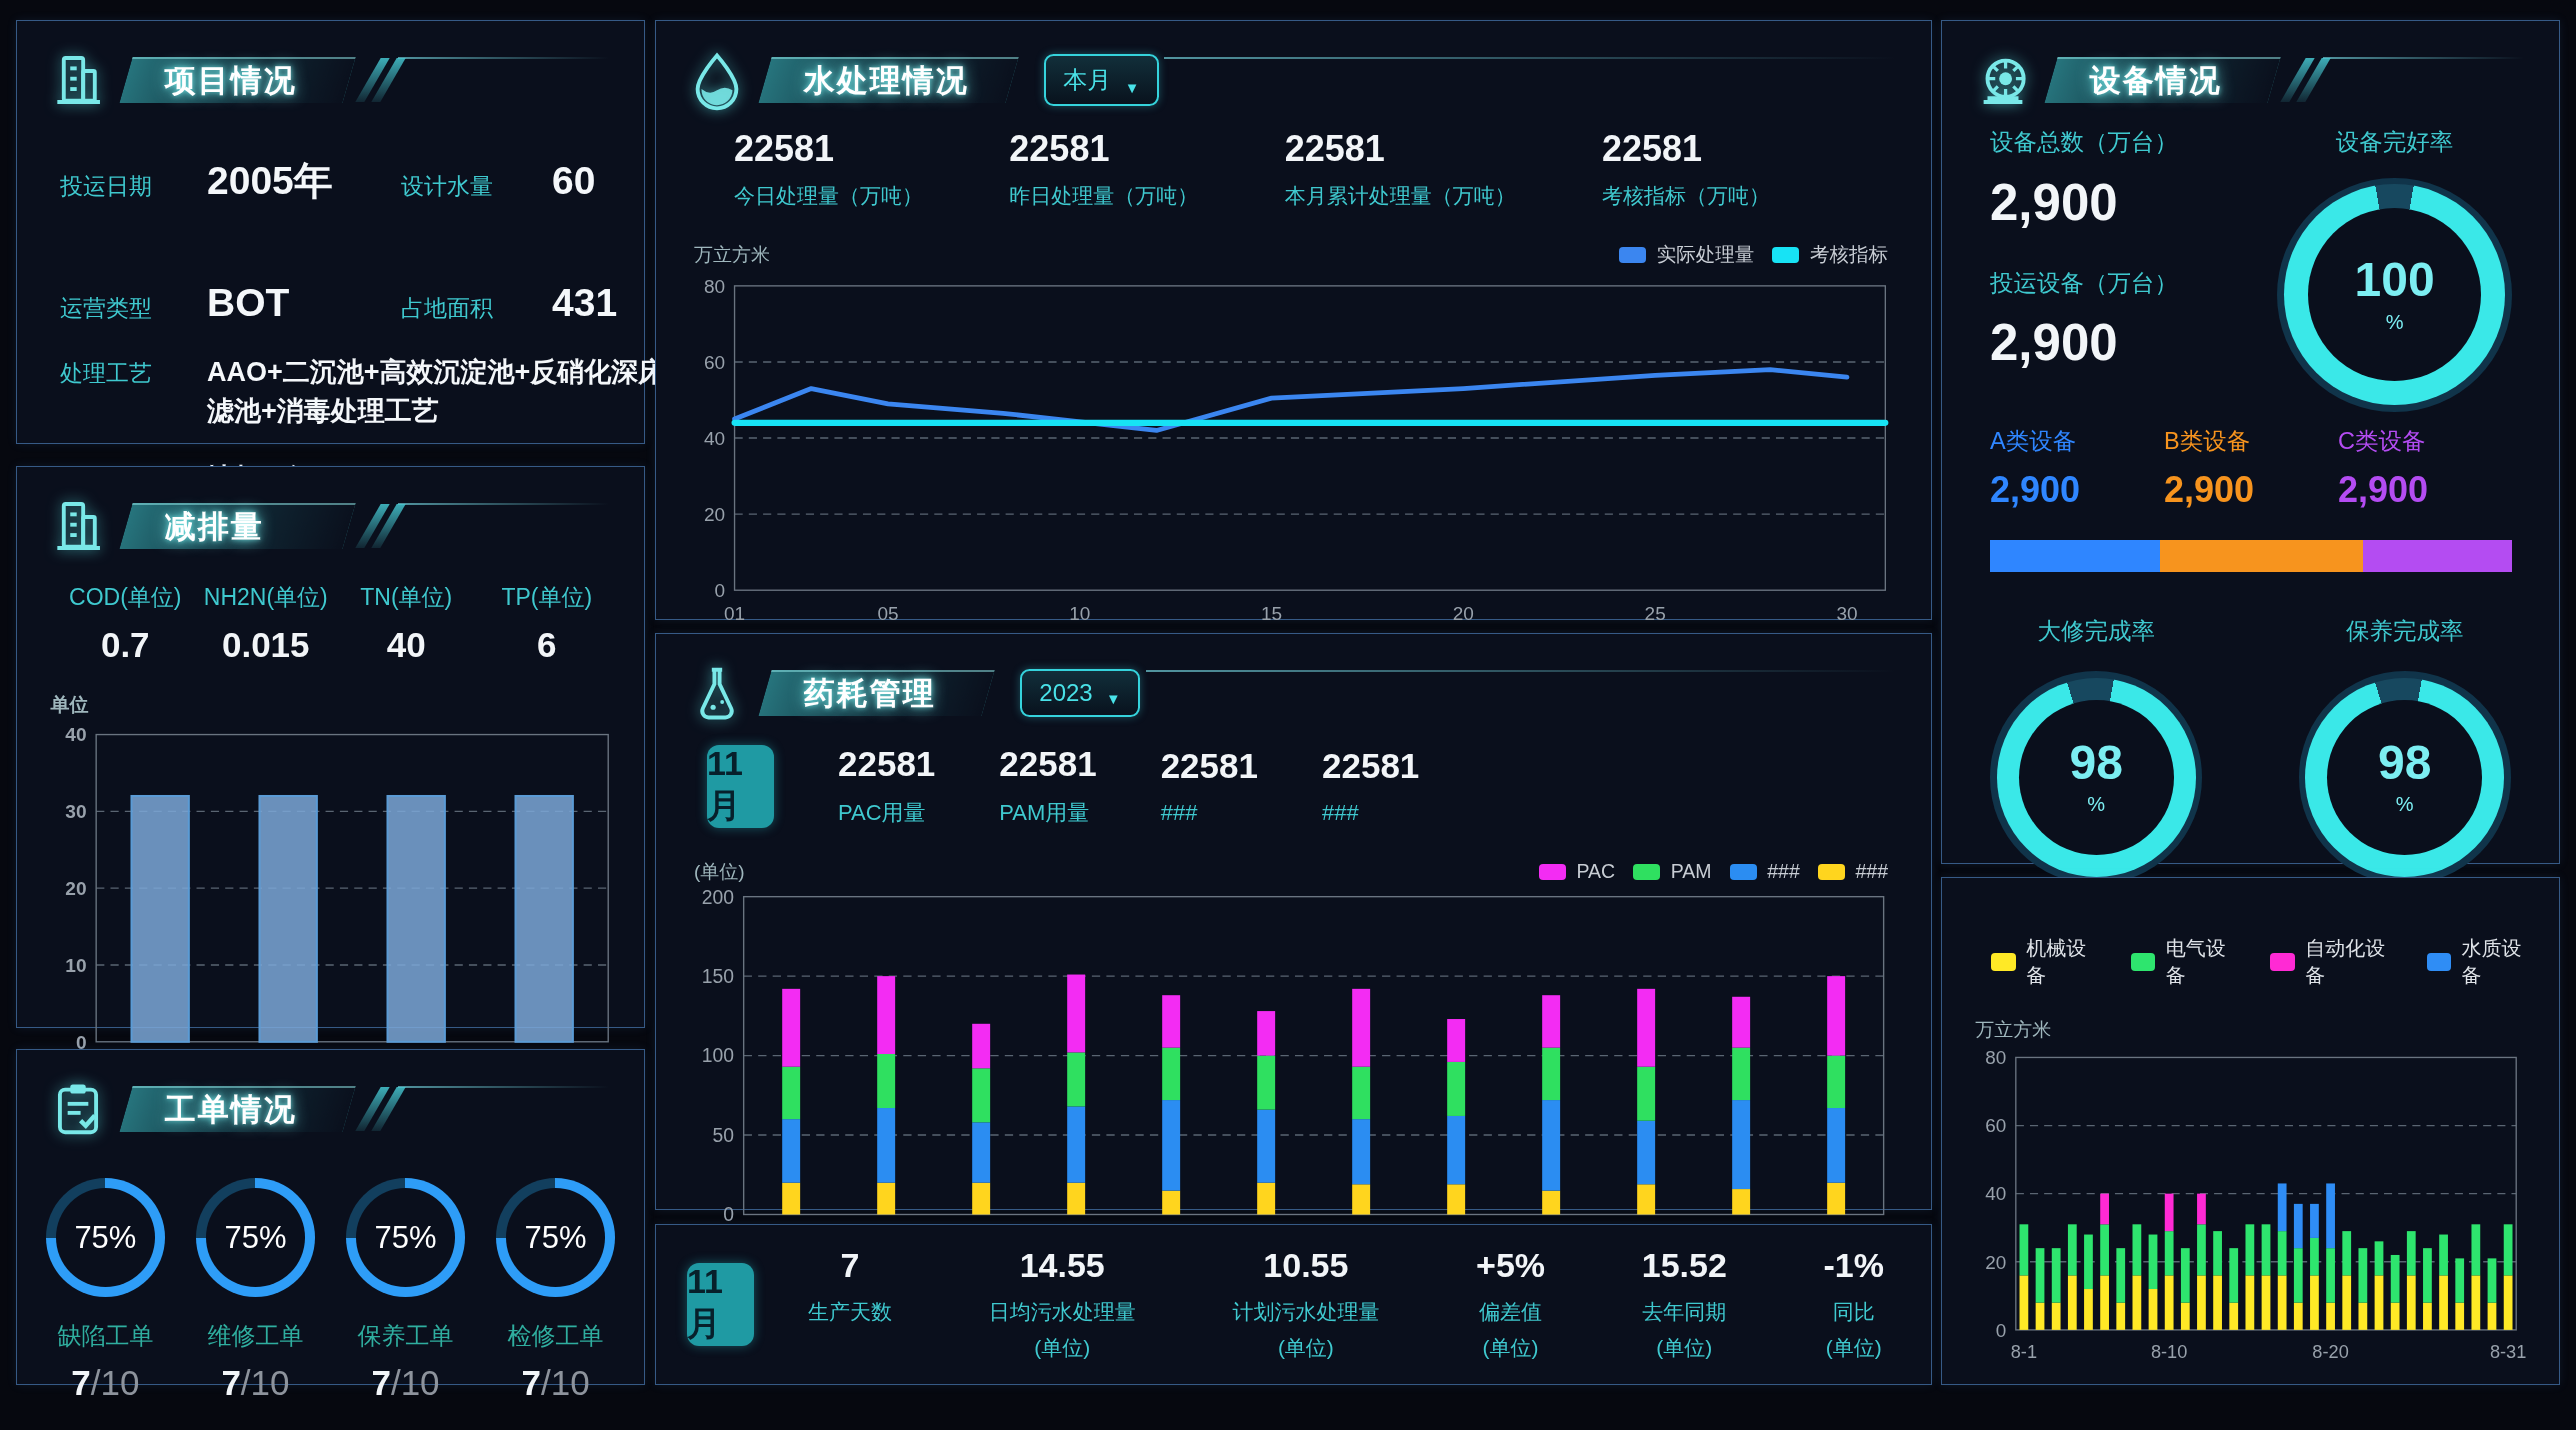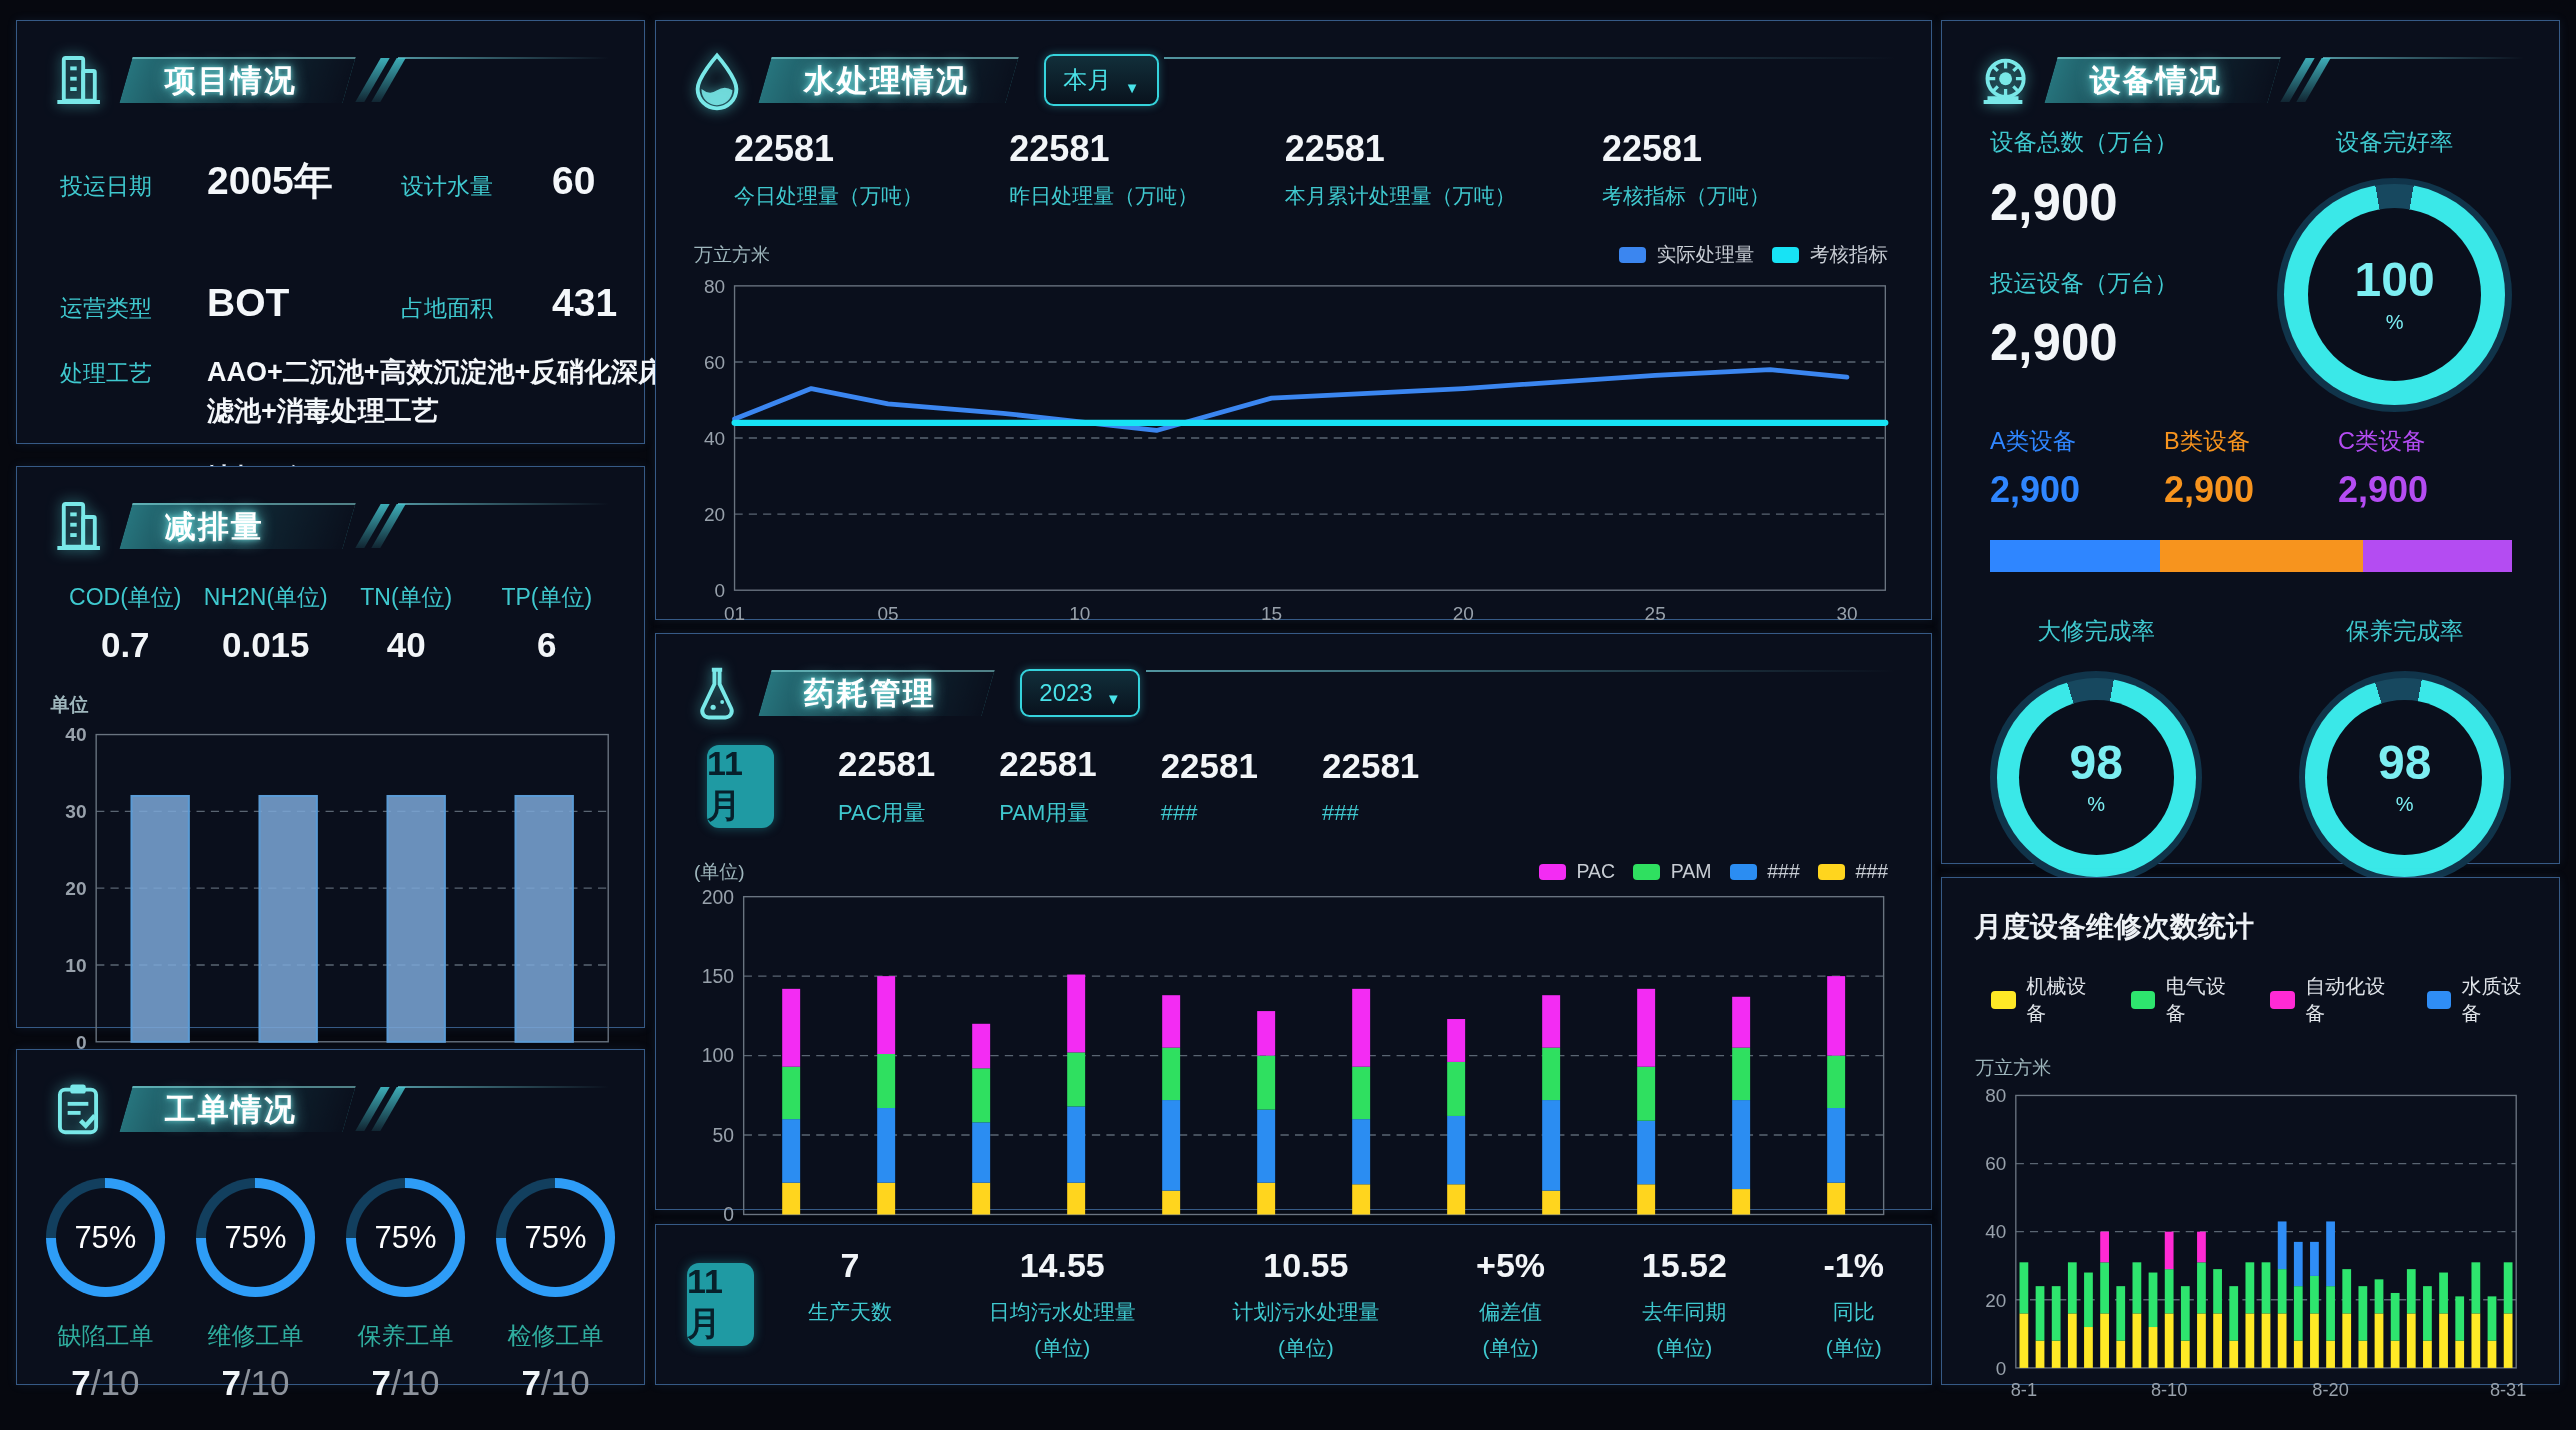--- a/index.html
+++ b/index.html
@@ -612,21 +612,20 @@
                   <span class="num">98</span>
                   <span class="unit">%</span>
                 </div>
             </div>
           </div>
         </div>
       </div>
     </div>
 
     <div class="panel panel-maint">
-      <div class="maint-title">月度设备维修次数统计</div>
       <div class="maint-legend">
         <span class="legend-item">
             <i class="sw" style="background: rgb(255, 233, 38);"></i>
             <span>机械设备</span>
           </span>
         <span class="legend-item">
             <i class="sw" style="background: rgb(46, 229, 110);"></i>
             <span>电气设备</span>
           </span>
         <span class="legend-item">

